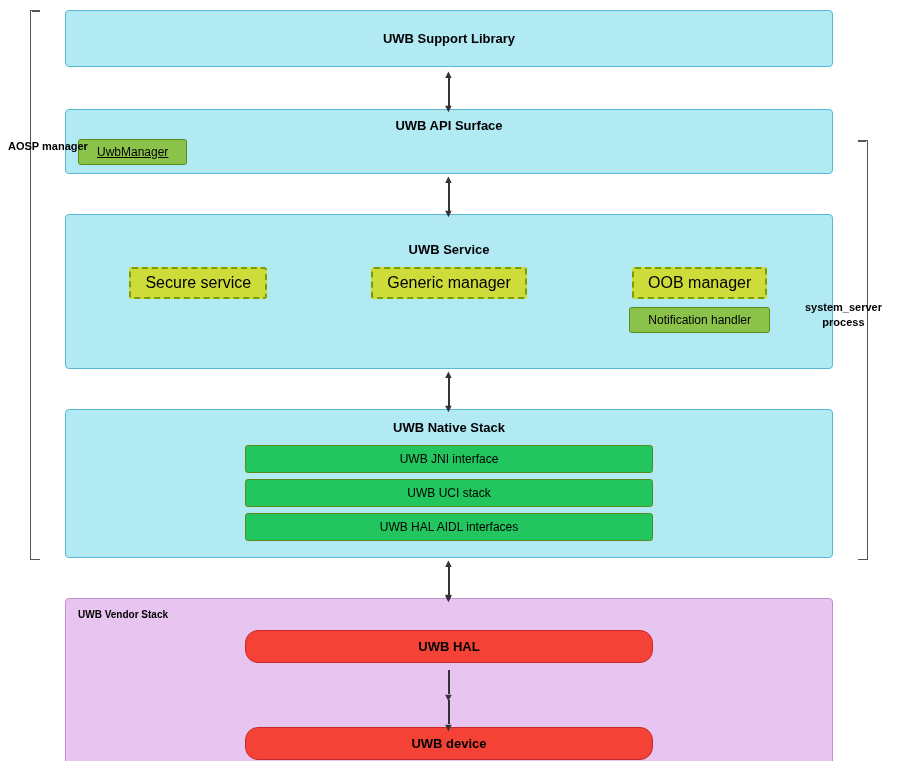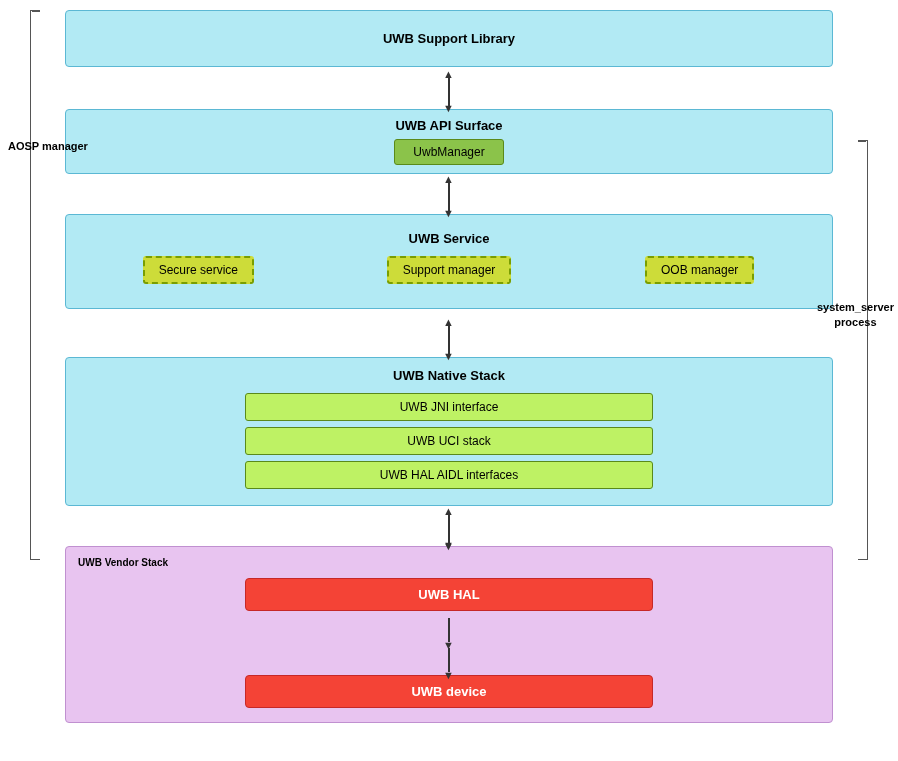--- a/index.html
+++ b/index.html
@@ -23,21 +23,21 @@
       position: absolute;
       left: 8px;
       top: 140px;
       font-size: 11px;
       font-weight: bold;
       writing-mode: horizontal-tb;
     }
 
     .system-server-label {
       position: absolute;
-      right: 4px;
+      right: 16px;
       top: 300px;
       font-size: 11px;
       font-weight: bold;
       text-align: center;
       line-height: 1.4;
     }
 
     
     .aosp-bracket {
       position: absolute;
@@ -124,41 +124,42 @@
       margin-bottom: 4px;
     }
     .api-surface .box-title {
       text-align: center;
       font-size: 13px;
       font-weight: bold;
       margin-bottom: 6px;
     }
     .api-surface .inner-center {
       display: flex;
-      justify-content: center;
+      justify-content: flex-start;
+      text-decoration: underline;
     }
 
     
     .green-box {
       background: #8bc34a;
       border: 1.5px solid #5a8a1a;
       border-radius: 3px;
       padding: 5px 18px;
       font-size: 12px;
       text-align: center;
       display: inline-block;
     }
 
     
     .green-dashed {
       background: #cddc39;
       border: 2px dashed #7a9e00;
       border-radius: 3px;
       padding: 5px 14px;
-      font-size: 12px;
+      font-size: 16px;
       display: inline-block;
     }
 
     
     .arrow-connector {
       display: flex;
       justify-content: center;
       align-items: center;
       height: 36px;
     }
@@ -205,22 +206,22 @@
       left: -5px;
       font-size: 11px;
       color: #333;
     }
 
     
     .uwb-service {
       background: #b2eaf4;
       border: 1.5px solid #5bb8d4;
       border-radius: 4px;
-      padding: 16px 12px;
-      margin-bottom: 12px;
+      padding: 27px 12px;
+      margin-bottom: 4px;
     }
     .uwb-service .box-title {
       text-align: center;
       font-size: 13px;
       font-weight: bold;
       margin-bottom: 10px;
     }
 
     
     .service-row {
@@ -248,21 +249,21 @@
       font-size: 13px;
       font-weight: bold;
       margin-bottom: 10px;
     }
     .native-row {
       display: flex;
       justify-content: center;
       margin-bottom: 6px;
     }
     .native-row .green-box-wide {
-      background: #bef264;
+      background: #22c55e;
       border: 1.5px solid #5a8a1a;
       border-radius: 3px;
       padding: 6px 0;
       font-size: 12px;
       text-align: center;
       width: 55%;
     }
 
     
     .vendor-stack {
@@ -279,25 +280,25 @@
       margin-bottom: 10px;
     }
     .vendor-row {
       display: flex;
       justify-content: center;
       margin-bottom: 4px;
     }
     .red-box {
       background: #f44336;
       border: 1.5px solid #c62828;
-      border-radius: 4px;
+      border-radius: 13px;
       padding: 8px 0;
       font-size: 13px;
       font-weight: bold;
-      color: #ffffff;
+      color: #000000;
       text-align: center;
       width: 55%;
     }
   </style>
 </head>
 <body>
 
 <div class="diagram-container">
 
   <div class="aosp-bracket"></div>
@@ -340,31 +341,40 @@
       <div class="box-title">UWB Service</div>
 
       <div class="service-row">
         <div class="col">
           <div class="green-dashed">
             <span>Secure service</span>
           </div>
         </div>
         <div class="col">
           <div class="green-dashed">
-            <span>Support manager</span>
+            <span>Generic manager</span>
           </div>
         </div>
         <div class="col">
           <div class="green-dashed">
             <span>OOB manager</span>
           </div>
         </div>
       </div>
 
 
+      <div class="service-row" style="justify-content: flex-end;">
+        <div style="flex:1"></div>
+        <div style="flex:1"></div>
+        <div class="col">
+          <div class="green-box">
+            <span>Notification handler</span>
+          </div>
+        </div>
+      </div>
 
     </div>
   </div>
 
   <div class="section">
     <div class="arrow-connector">
       <div class="arrow-line"></div>
     </div>
   </div>
 

